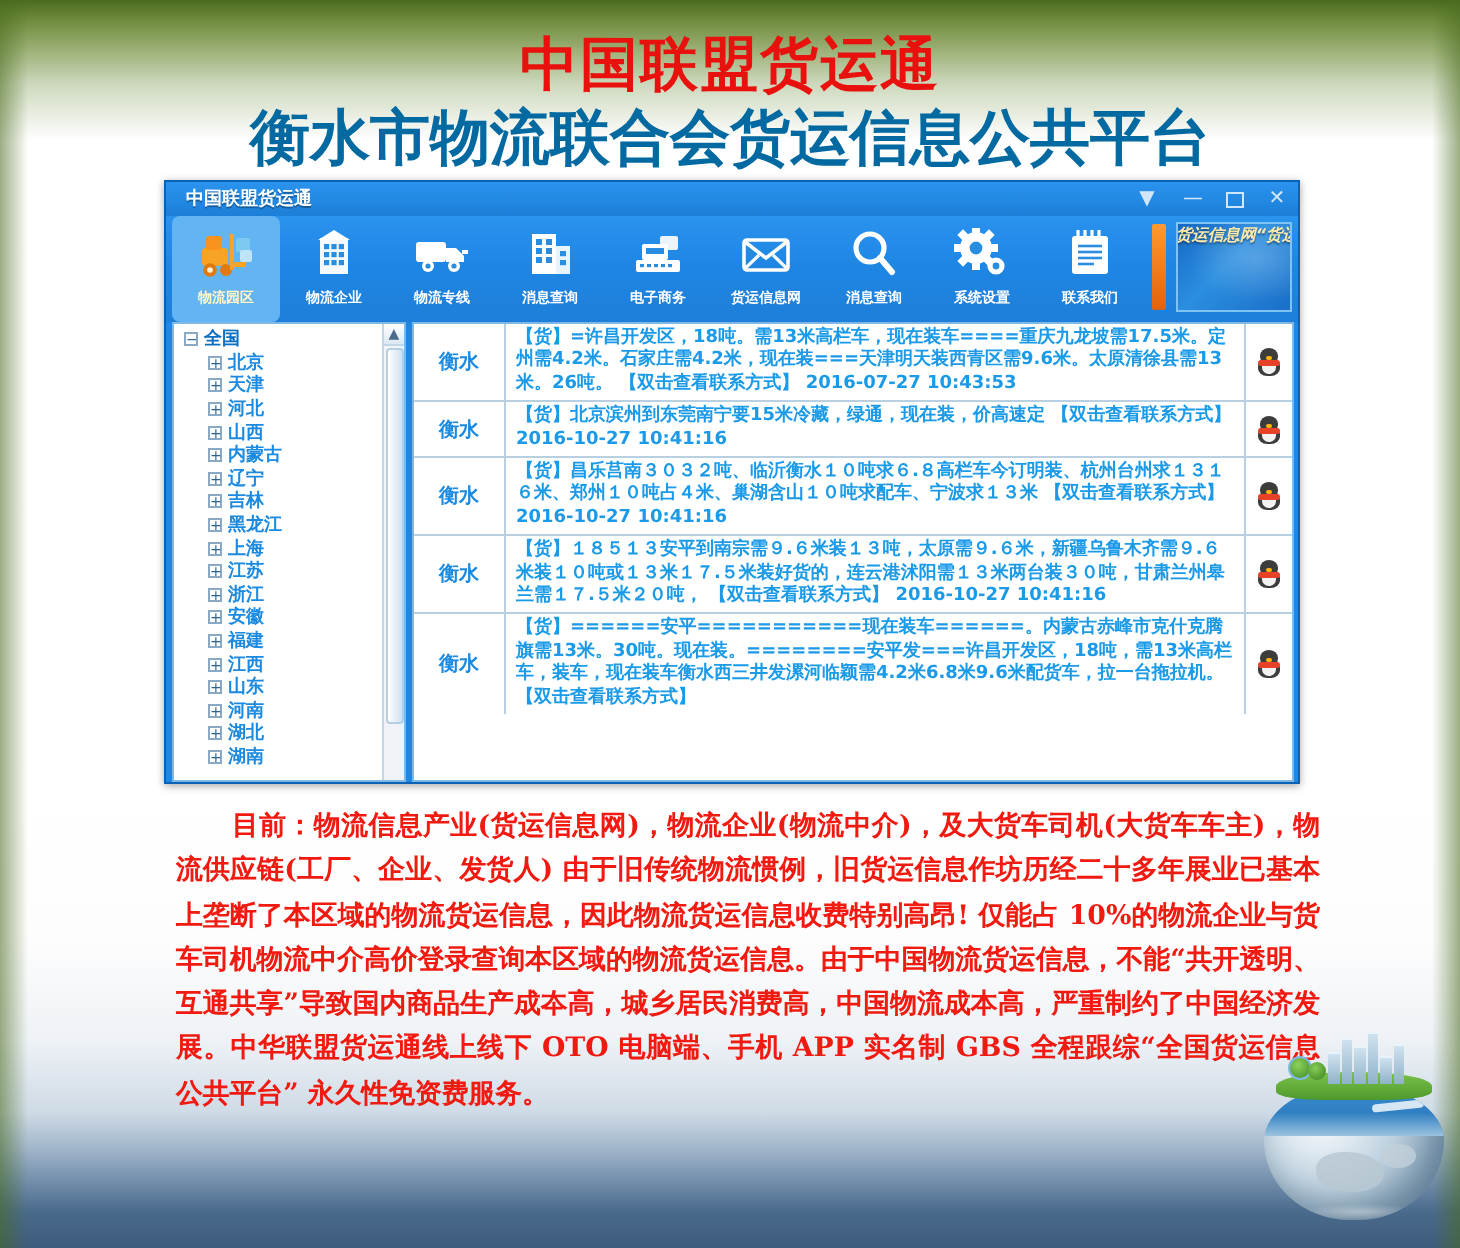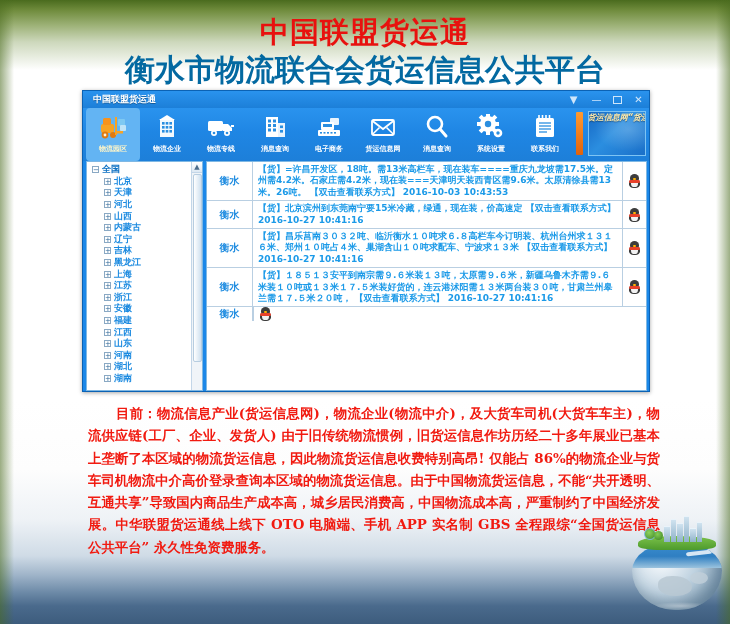--- a/index.html
+++ b/index.html
@@ -496,21 +496,21 @@
         <div class="thumb"></div>
       </div>
     </div>
 
     <div class="list">
 
       <div class="row">
         <div class="city">衡水</div>
         <div class="msg">
           <span>【货】=许昌开发区，18吨。需13米高栏车，现在装车====重庆九龙坡需17.5米。定州需4.2米。石家庄需4.2米，现在装===天津明天装西青区需9.6米。太原清徐县需13米。26吨。 【双击查看联系方式】</span>
-          <span class="ts">2016-10-03 10:43:53</span>
+          <span class="ts">2016-07-27 10:43:53</span>
         </div>
         <div class="qq">
           <span class="penguin">
             <span class="body"></span>
               <span class="head"></span>
               <span class="belly"></span>
               <span class="scarf"></span>
               <span class="beak"></span>
           </span>
         </div>
@@ -562,36 +562,40 @@
               <span class="head"></span>
               <span class="belly"></span>
               <span class="scarf"></span>
               <span class="beak"></span>
           </span>
         </div>
       </div>
 
       <div class="row">
         <div class="city">衡水</div>
+        <div class="msg">
+          <span>【货】======安平===========现在装车======。内蒙古赤峰市克什克腾旗需13米。30吨。现在装。========安平发===许昌开发区，18吨，需13米高栏车，装车，现在装车衡水西三井发漯河临颖需4.2米6.8米9.6米配货车，拉一台拖拉机。 【双击查看联系方式】</span>
+          <span class="ts"></span>
+        </div>
         <div class="qq">
           <span class="penguin">
             <span class="body"></span>
               <span class="head"></span>
               <span class="belly"></span>
               <span class="scarf"></span>
               <span class="beak"></span>
           </span>
         </div>
       </div>
 
     </div>
   </div>
 </div>
 
-<div class="para">目前：物流信息产业(货运信息网)，物流企业(物流中介)，及大货车司机(大货车车主)，物流供应链(工厂、企业、发货人) 由于旧传统物流惯例，旧货运信息作坊历经二十多年展业已基本上垄断了本区域的物流货运信息，因此物流货运信息收费特别高昂! 仅能占 86%的物流企业与货车司机物流中介高价登录查询本区域的物流货运信息。由于中国物流货运信息，不能“共开透明、互通共享”导致国内商品生产成夲高，城乡居民消费高，中国物流成本高，严重制约了中国经济发展。中华联盟货运通线上线下 OTO 电脑端、手机 APP 实名制 GBS 全程跟综“全国货运信息公共平台” 永久性免资费服务。</div>
+<div class="para">目前：物流信息产业(货运信息网)，物流企业(物流中介)，及大货车司机(大货车车主)，物流供应链(工厂、企业、发货人) 由于旧传统物流惯例，旧货运信息作坊历经二十多年展业已基本上垄断了本区域的物流货运信息，因此物流货运信息收费特别高昂! 仅能占 10%的物流企业与货车司机物流中介高价登录查询本区域的物流货运信息。由于中国物流货运信息，不能“共开透明、互通共享”导致国内商品生产成夲高，城乡居民消费高，中国物流成本高，严重制约了中国经济发展。中华联盟货运通线上线下 OTO 电脑端、手机 APP 实名制 GBS 全程跟综“全国货运信息公共平台” 永久性免资费服务。</div>
 
 <div class="globe">
   <div class="ball">
     <div class="cont"></div>
     <div class="cont2"></div>
     <div class="sea"></div>
     <div class="sea-shine"></div>
     <div class="refl"></div>
   </div>
   <div class="grass"></div>

